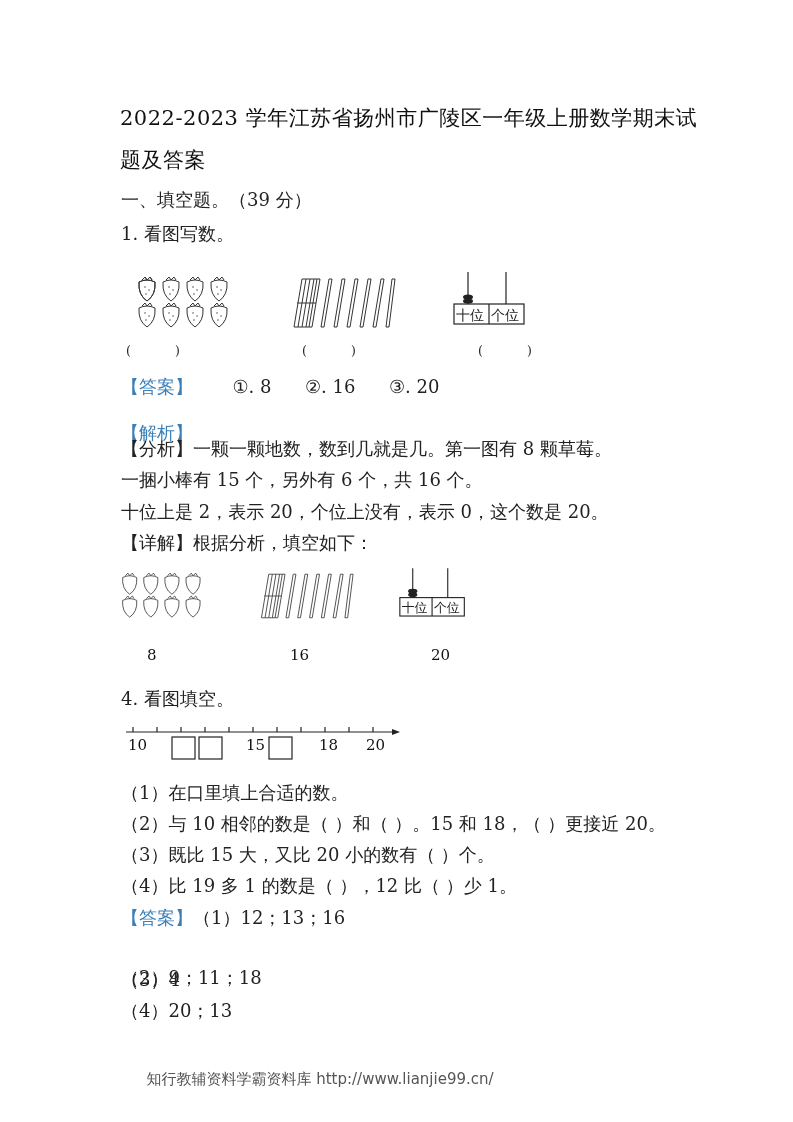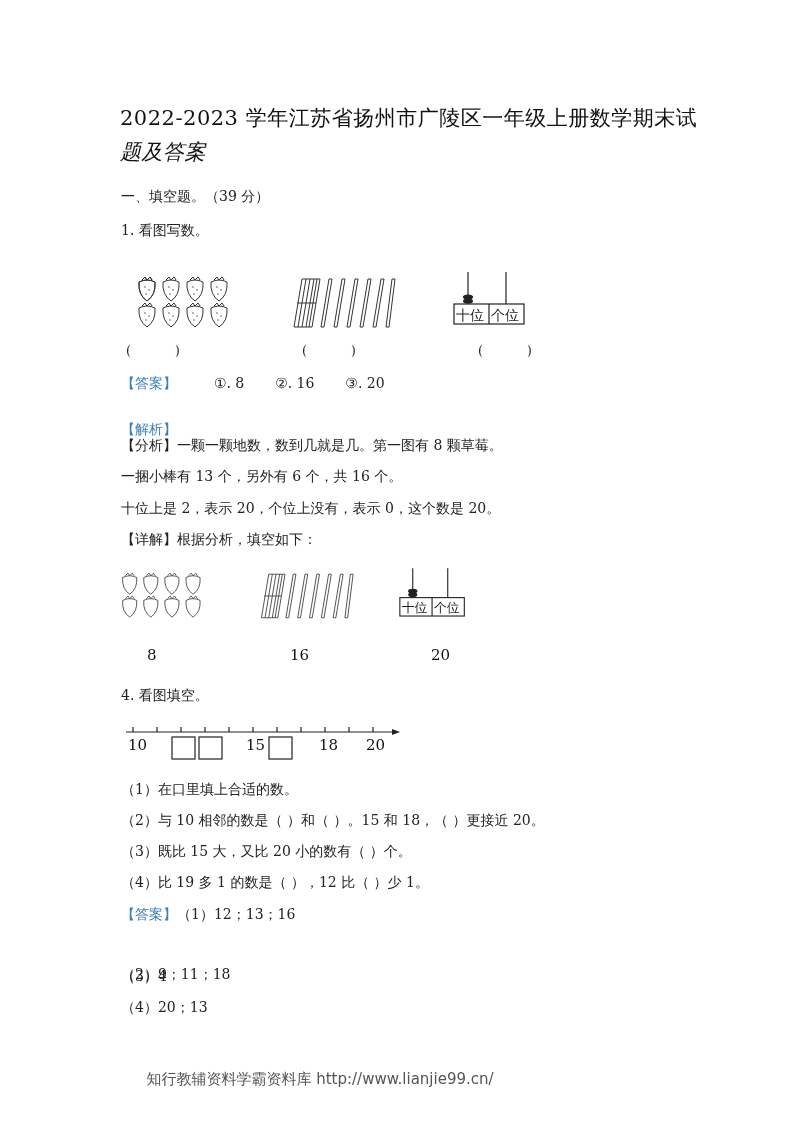--- a/index.html
+++ b/index.html
@@ -1,32 +1,32 @@
 <!DOCTYPE html>
 <html><head>
 <meta charset="utf-8">
 <style>
   html, body { margin: 0; padding: 0; background: #ffffff; }
   body { width: 793px; height: 1122px; position: relative; overflow: hidden;
          font-family: "DejaVu Serif", "Liberation Serif", serif; color: #1a1a1a; }
   .abs { position: absolute; }
   .title { left: 120px; font-size: 21px; letter-spacing: 0.5px; color: #111; white-space: nowrap; }
-  .line { left: 121px; font-size: 14px; color: #222; white-space: nowrap; }
+  .line { left: 121px; font-size: 18px; color: #222; white-space: nowrap; }
   .blue { color: #3a7fb8; }
   .paren { font-size: 12.5px; color: #222; }
   .numlabel { font-size: 15px; color: #111; }
   .footer { left: 0; width: 640px; text-align: center; top: 1070px; font-family: "DejaVu Sans", "Liberation Sans", sans-serif; font-size: 15px; color: #555; }
   .fig svg { display: block; }
   .ans-gap { display: inline-block; width: 28px; }
 </style>
 </head>
 <body>
 
 <div class="abs title" style="top:104px;">2022-2023 学年江苏省扬州市广陵区一年级上册数学期末试</div>
-<div class="abs title" style="top:138px;font-style:italic;">题及答案</div>
+<div class="abs title" style="top:146px;">题及答案</div>
 
 <div class="abs line" style="top:188px;">一、填空题。（39 分）</div>
 <div class="abs line" style="top:222px;">1.  看图写数。</div>
 
 <div class="abs fig" style="left:136px; top:275px;">
   <svg width="100" height="56" viewBox="0 0 100 56">
     <g fill="none" stroke="#333" stroke-width="1">
       <g id="sb">
         <path d="M3,7 Q11,3 19,7 Q20,20 11,26 Q2,20 3,7 Z"></path>
         <path d="M6,5 L9,2 L11,5 L14,2 L16,5"></path>
@@ -121,21 +121,21 @@
   <span class="blue">【答案】</span>
   <span class="ans-gap"></span>
   <span>①. 8</span>
   <span class="ans-gap" style="width:22px"></span>
   <span>②. 16</span>
   <span class="ans-gap" style="width:22px"></span>
   <span>③. 20</span>
 </div>
 <div class="abs line blue" style="top:405px;margin-top:16px;">【解析】</div>
 <div class="abs line" style="top:437px;">【分析】一颗一颗地数，数到几就是几。第一图有 8 颗草莓。</div>
-<div class="abs line" style="top:468px;">一捆小棒有 13 个，另外有 6 个，共 16 个。</div>
+<div class="abs line" style="top:468px;">一捆小棒有 15 个，另外有 6 个，共 16 个。</div>
 <div class="abs line" style="top:500px;">十位上是 2，表示 20，个位上没有，表示 0，这个数是 20。</div>
 <div class="abs line" style="top:531px;">【详解】根据分析，填空如下：</div>
 
 <div class="abs fig" style="left:120px; top:570px;">
   <svg width="88" height="52" viewBox="0 0 100 56">
     <g fill="none" stroke="#444" stroke-width="1">
       <path d="M3,7 Q11,3 19,7 Q20,20 11,26 Q2,20 3,7 Z"></path>
         <path d="M6,5 L9,2 L11,5 L14,2 L16,5"></path>
       <path d="M27,7 Q35,3 43,7 Q44,20 35,26 Q26,20 27,7 Z"></path>
         <path d="M30,5 L33,2 L35,5 L38,2 L40,5"></path>

